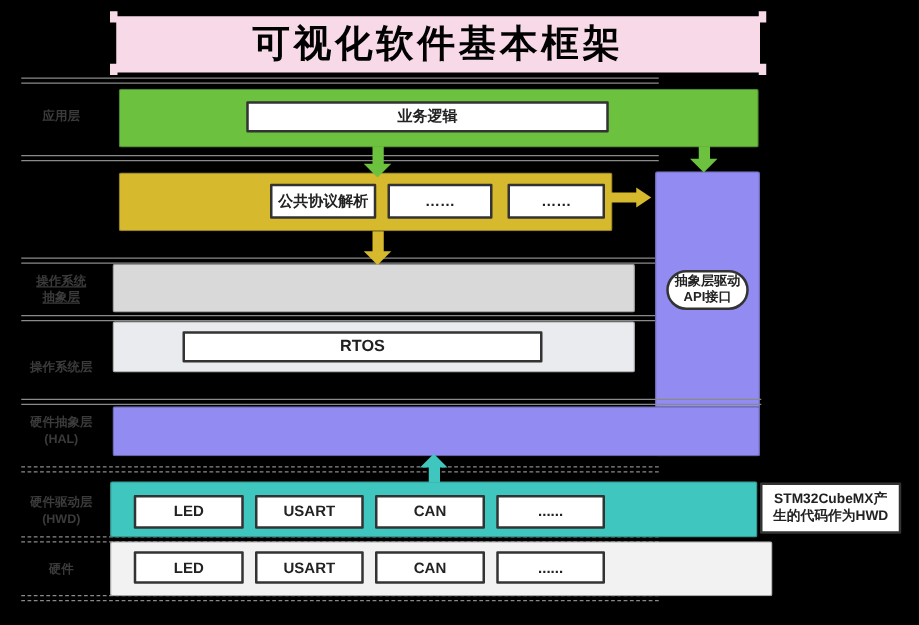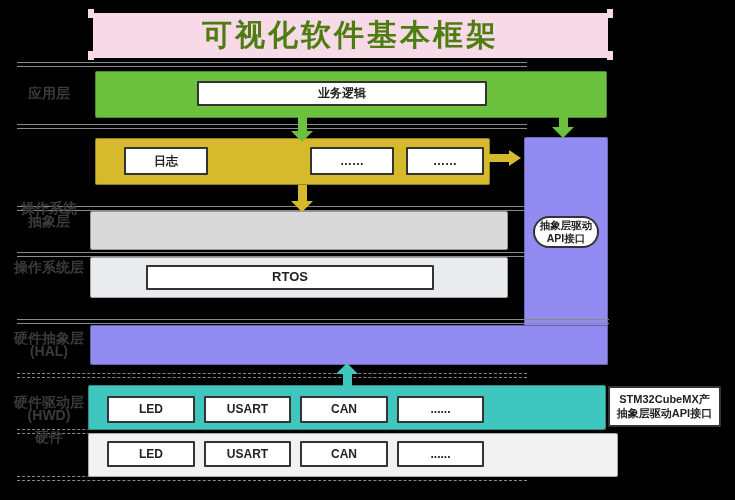--- a/index.html
+++ b/index.html
@@ -6,21 +6,21 @@
   #stage{
     position:relative;width:735px;height:500px;background:#000000;
     font-family:"Liberation Sans", sans-serif;overflow:hidden;
   }
   
   .title-box{
     position:absolute;left:93px;top:13px;width:515px;height:45px;
     background:#F7D9E8;display:flex;align-items:center;justify-content:center;
   }
   .title-box .t{
-    font-size:30px;font-weight:600;color:#4d7c0f;letter-spacing:3px;white-space:nowrap;
+    font-size:30px;font-weight:600;color:#000000;letter-spacing:3px;white-space:nowrap;
   }
   .tick{position:absolute;width:6px;height:9px;background:#F7D9E8;}
   
   .sep{
     position:absolute;left:17px;width:510px;height:3px;
     border-top:1px solid #8a8a8a;border-bottom:1px solid #8a8a8a;z-index:0;
   }
   .sep.wide{width:592px;z-index:2;}
   .sep.dash{border-top-style:dashed;border-bottom-style:dashed;}
   
@@ -36,21 +36,21 @@
   
   .wbox{
     position:absolute;background:#ffffff;border:2px solid #333333;box-sizing:border-box;
     display:flex;align-items:center;justify-content:center;flex-direction:column;
     font-weight:bold;color:#222;font-size:12px;z-index:3;border-radius:1px;line-height:1.25;
     text-align:left;
   }
   
   .llabel{
     position:absolute;left:10px;width:78px;text-align:center;color:#3b3b3b;
-    font-size:14px;font-weight:bold;line-height:13px;z-index:1;
+    font-size:10px;font-weight:bold;line-height:13px;z-index:1;
   }
   
   .shaft{position:absolute;z-index:4;}
   .head{position:absolute;width:0;height:0;z-index:4;}
   .green{background:#6CC13F;}
   .yellow{background:#D6B92D;}
   .teal{background:#3FC7BF;}
   .head.down-green{border-left:11px solid transparent;border-right:11px solid transparent;border-top:11px solid #6CC13F;}
   .head.down-yellow{border-left:11px solid transparent;border-right:11px solid transparent;border-top:11px solid #D6B92D;}
   .head.right-yellow{border-top:8px solid transparent;border-bottom:8px solid transparent;border-left:12px solid #D6B92D;}
@@ -74,36 +74,36 @@
   <div class="sep" style="top:206px;"></div>
   <div class="sep" style="top:252px;"></div>
   <div class="sep wide" style="top:319px;"></div>
   <div class="sep dash" style="top:373px;"></div>
   <div class="sep dash" style="top:429px;"></div>
   <div class="sep dash" style="top:476px;"></div>
 
   <div class="llabel" style="top:87px;">
     <div>应用层</div>
   </div>
-  <div class="llabel" style="top:202px;">
+  <div class="llabel" style="top:219px;text-decoration:underline;">
     <div>操作系统</div>
     <div>抽象层</div>
   </div>
-  <div class="llabel" style="top:261px;">
+  <div class="llabel" style="top:288px;">
     <div>操作系统层</div>
   </div>
   <div class="llabel" style="top:332px;">
     <div>硬件抽象层</div>
     <div>(HAL)</div>
   </div>
   <div class="llabel" style="top:396px;">
     <div>硬件驱动层</div>
     <div>(HWD)</div>
   </div>
-  <div class="llabel" style="top:431px;font-family:Liberation Serif, serif;">
+  <div class="llabel" style="top:449px;font-family:Liberation Serif, serif;">
     <div>硬件</div>
   </div>
 
   <div class="bar bar-app"></div>
   <div class="bar bar-mid"></div>
   <div class="bar bar-osal"></div>
   <div class="bar bar-os"></div>
   <div class="api-col"></div>
   <div class="bar bar-hal"></div>
   <div class="bar bar-hwd"></div>
@@ -119,21 +119,21 @@
   <div class="head down-yellow" style="left:291px;top:201px;"></div>
 
   <div class="shaft yellow" style="left:487px;top:154px;width:23px;height:8px;"></div>
   <div class="head right-yellow" style="left:509px;top:150px;"></div>
 
   <div class="head up-teal" style="left:336px;top:363px;"></div>
   <div class="shaft teal" style="left:343px;top:373px;width:9px;height:13px;"></div>
 
   <div class="wbox" style="left:197px;top:81px;width:290px;height:25px;">业务逻辑</div>
 
-  <div class="wbox" style="left:124px;top:147px;width:84px;height:28px;">日志</div>
+  <div class="wbox" style="left:216px;top:147px;width:85px;height:28px;">公共协议解析</div>
   <div class="wbox" style="left:310px;top:147px;width:84px;height:28px;">……</div>
   <div class="wbox" style="left:406px;top:147px;width:78px;height:28px;">……</div>
 
 
   <div class="wbox" style="left:146px;top:265px;width:288px;height:25px;font-size:13px;">RTOS</div>
 
 
   <div class="wbox" style="left:107px;top:396px;width:88px;height:27px;">LED</div>
   <div class="wbox" style="left:204px;top:396px;width:87px;height:27px;">USART</div>
   <div class="wbox" style="left:300px;top:396px;width:88px;height:27px;">CAN</div>
@@ -144,16 +144,16 @@
   <div class="wbox" style="left:300px;top:441px;width:88px;height:26px;">CAN</div>
   <div class="wbox" style="left:397px;top:441px;width:87px;height:26px;">......</div>
 
   <div class="wbox" style="left:533px;top:216px;width:66px;height:32px;font-size:10.5px;border-radius:16px;">
     <div>抽象层驱动</div>
     <div>API接口</div>
   </div>
 
   <div class="wbox" style="left:608px;top:386px;width:113px;height:41px;font-size:11px;">
     <div>STM32CubeMX产</div>
-    <div>抽象层驱动API接口</div>
+    <div>生的代码作为HWD</div>
   </div>
 
 </div>
 
 </body></html>

